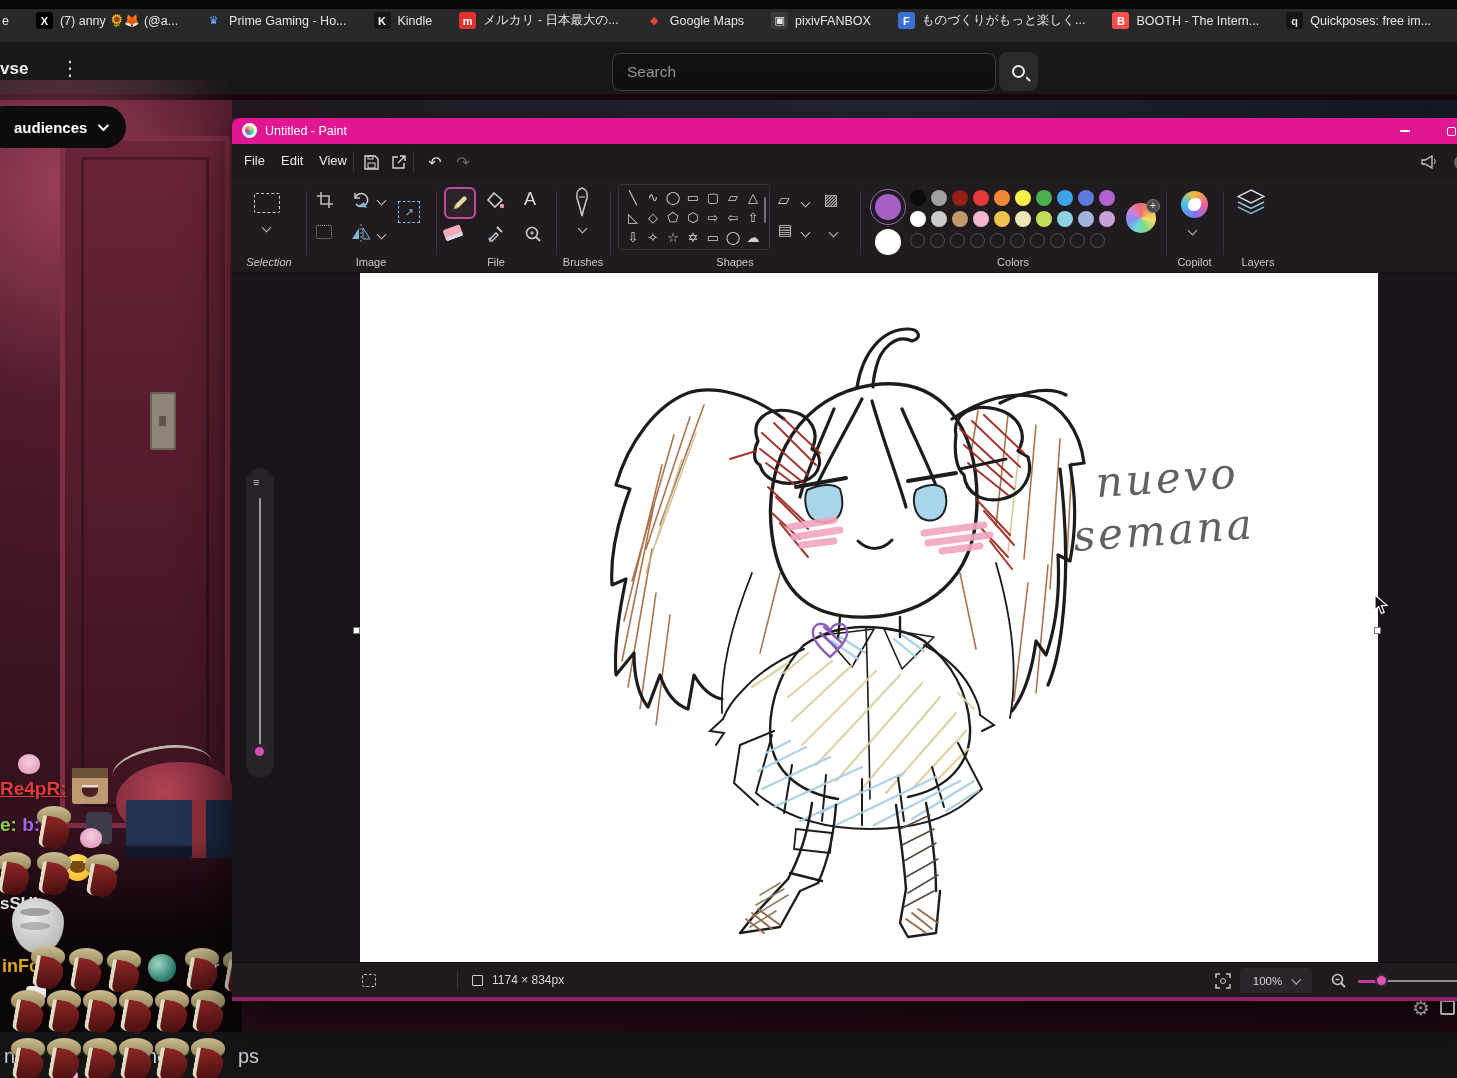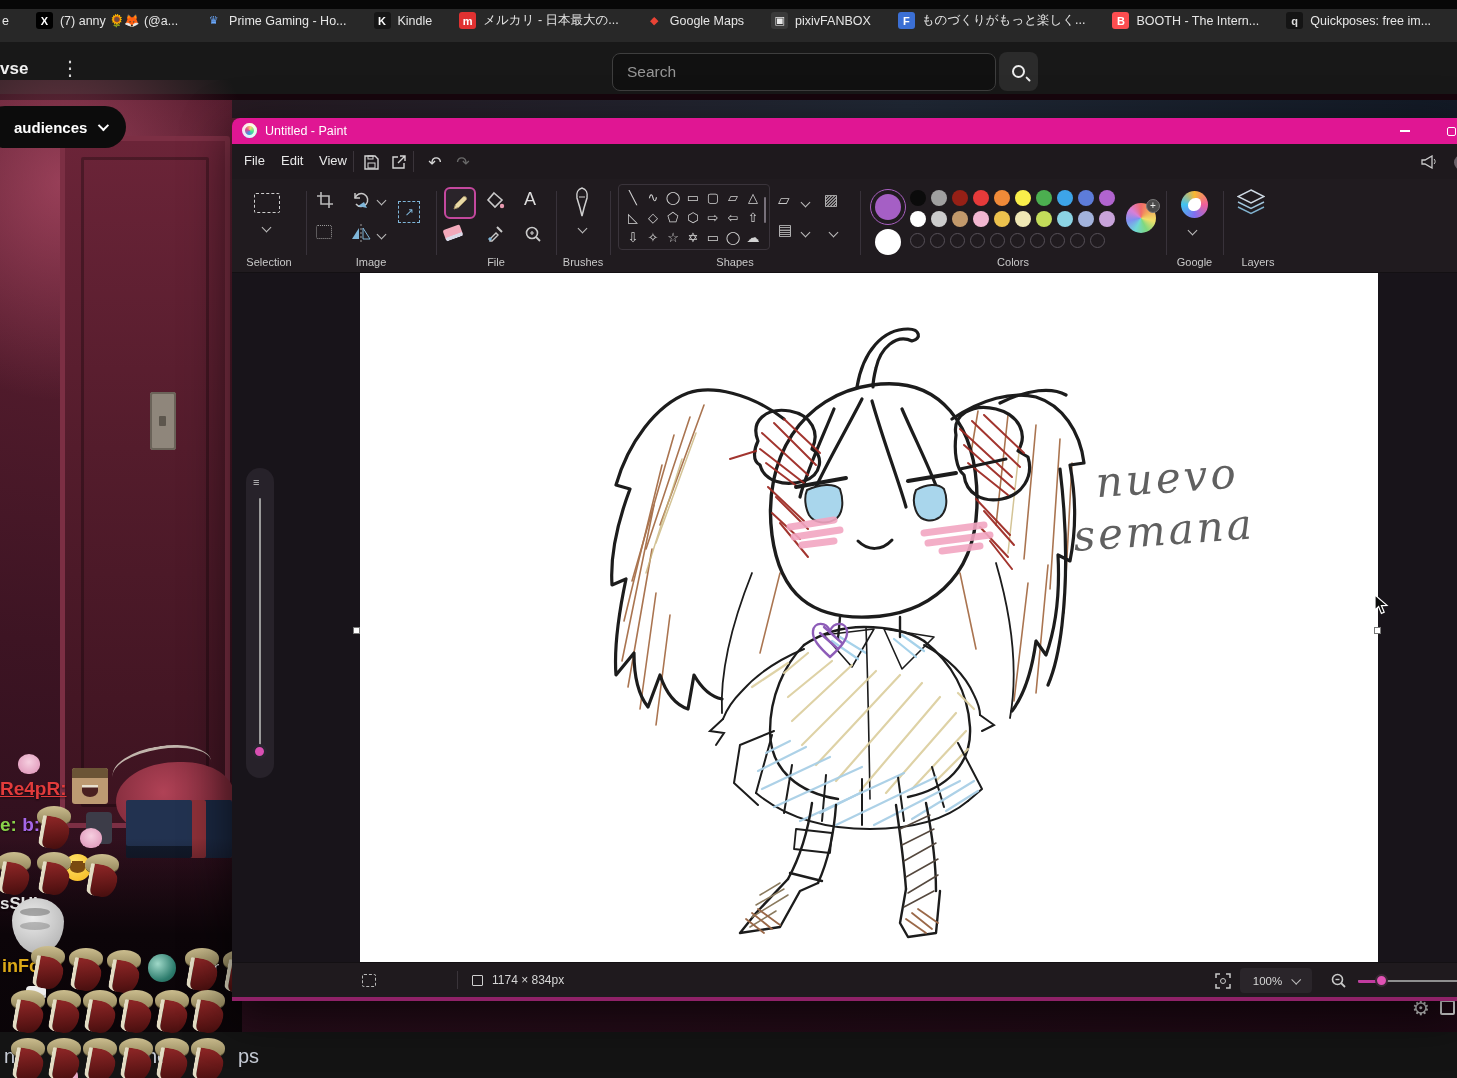--- a/index.html
+++ b/index.html
@@ -133,21 +133,21 @@
   .mb-undo{left:192px;color:#d9d9d9;font-size:16px;} .mb-redo{left:220px;color:#6a6a6a;font-size:16px;}
   .mb-mega{left:1186px;} .mb-acct{left:1218px;}
   .acct-circ{width:15px;height:15px;border-radius:50%;background:#6a6168;}
 
   .ribbon{position:absolute;top:61px;left:0;width:100%;height:94px;background:#201b1f;border-bottom:1px solid #131013;}
   .rgroup{position:absolute;top:0;height:94px;}
   .glabel{position:absolute;bottom:5px;left:0;width:100%;text-align:center;font-size:11px;color:#c9c9c9;}
   .rsep{position:absolute;top:12px;width:1px;height:64px;background:#38323a;}
   .rchev{position:absolute;width:7px;height:7px;border-right:1.6px solid #bdbdbd;border-bottom:1.6px solid #bdbdbd;
     transform:rotate(45deg);}
-  .g-selection{left:0;width:74px;} .g-image{left:74px;width:130px;} .g-tools{left:204px;width:120px;}
+  .g-selection{left:0;width:74px;font-style:italic;} .g-image{left:74px;width:130px;} .g-tools{left:204px;width:120px;}
   .g-brushes{left:324px;width:54px;} .g-shapes{left:378px;width:250px;} .g-colors{left:628px;width:306px;}
   .g-copilot{left:934px;width:57px;} .g-layers{left:991px;width:70px;}
 
   .icon-dashed{position:absolute;left:22px;top:14px;width:26px;height:20px;border:1.6px dashed #cfcfcf;border-radius:2px;}
   .sel-chev{left:31px;top:45px;}
   .ribtn{position:absolute;display:flex;align-items:center;justify-content:center;cursor:pointer;}
   .icon-select{width:16px;height:14px;border:1.6px dotted #9a9a9a;border-radius:2px;}
   .icon-resize-box{position:relative;width:22px;height:22px;border:1.5px dashed #7fb6d9;display:flex;align-items:center;
     justify-content:center;color:#7fb6d9;font-size:11px;}
   .icon-eraser{width:18px;height:12px;background:#f2a9bb;border-bottom:4px solid #d9d9e8;transform:rotate(-20deg);border-radius:2px;}
@@ -552,21 +552,21 @@
             <span class="swatch empty"></span>
           </div>
         <span class="icon-wheel"></span>
         <div class="glabel">Colors</div>
       </div>
       <span class="rsep" style="left:934px"></span>
 
       <div class="rgroup g-copilot">
         <span class="icon-copilot"></span>
         <i class="rchev cop-chev"></i>
-        <div class="glabel">Google</div>
+        <div class="glabel">Copilot</div>
       </div>
       <span class="rsep" style="left:991px"></span>
 
       <div class="rgroup g-layers">
         <span class="ribtn" style="left:14px;top:10px">
           <svg width="28" height="26" viewBox="0 0 28 26">
             <path d="M14 1 L27 7.5 14 14 1 7.5z" fill="none" stroke="#cdd8e2" stroke-width="1.4"></path>
             <path d="M1 13 l13 6.5 13-6.5" fill="none" stroke="#9fc3d9" stroke-width="1.4"></path>
             <path d="M1 18 l13 6.5 13-6.5" fill="none" stroke="#7fb0cc" stroke-width="1.4"></path>
             </svg>

